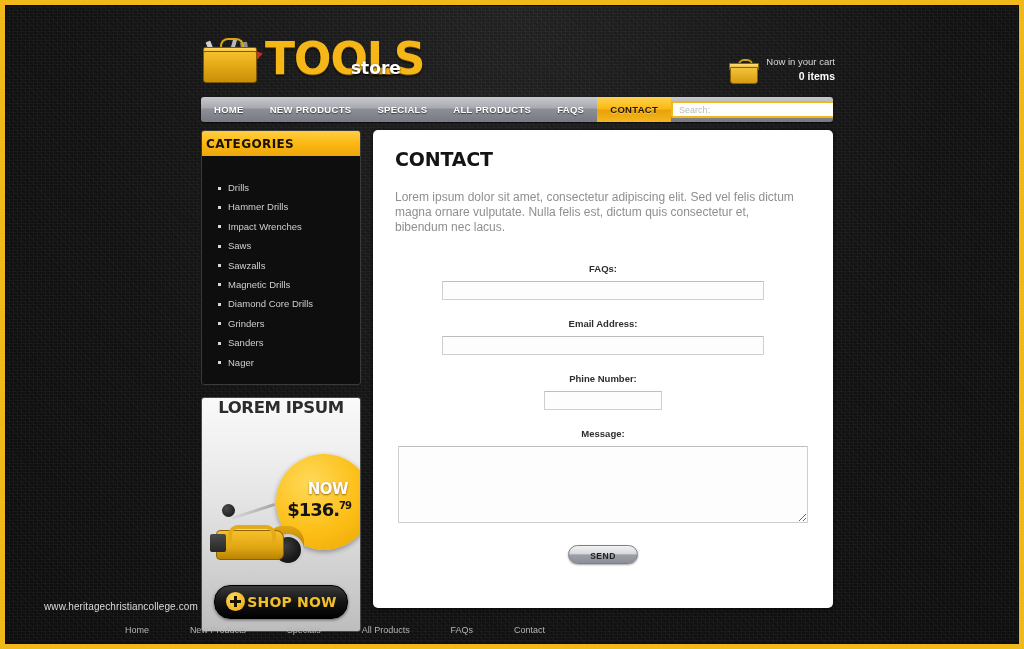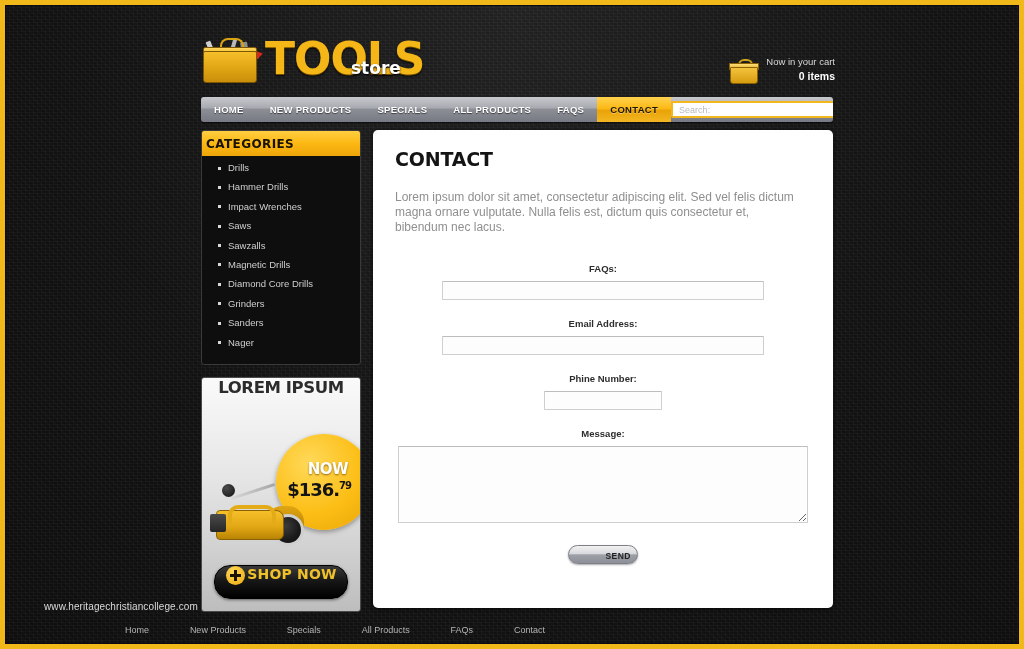--- a/index.html
+++ b/index.html
@@ -270,21 +270,21 @@
     padding-left: 4px;
     font-family: "DejaVu Sans", sans-serif;
     font-size: 12px;
     font-weight: bold;
     color: #181200;
     letter-spacing: .4px;
   }
   .cat-list {
     list-style: none;
     margin: 0;
-    padding: 2px 0 12px 0;
+    padding: 22px 0 12px 0;
   }
   .cat-list li {
     position: relative;
     padding: 0 0 0 26px;
     height: 19.4px;
     line-height: 19.4px;
     font-size: 9.5px;
     color: #cfcfcf;
     cursor: pointer;
   }
@@ -418,21 +418,21 @@
   .promo-btn {
     position: absolute;
     left: 12px;
     bottom: 12px;
     width: 132px;
     height: 32px;
     border-radius: 16px;
     background: linear-gradient(180deg,#3a3a3a 0%, #161616 48%, #000000 100%);
     border: 1px solid #000;
     display: flex;
-    align-items: flex-start;
+    align-items: center;
     box-shadow: 0 1px 3px rgba(0,0,0,.5);
     cursor: pointer;
   }
   .promo-btn-plus {
     margin-left: 11px;
     width: 19px; height: 19px;
     border-radius: 50%;
     background: radial-gradient(circle at 35% 30%, #ffd759, #eda90b);
     position: relative;
     flex: 0 0 auto;
@@ -524,21 +524,20 @@
     line-height: 19px;
     border-radius: 10px;
     background: linear-gradient(180deg,#f2f2f2 0%, #d7d9dd 45%, #9ea0a8 52%, #8e9099 100%);
     border: 1px solid #7d7f87;
     font-size: 8.5px;
     font-weight: bold;
     color: #1f1f1f;
     letter-spacing: .5px;
     cursor: pointer;
     box-shadow: 0 1px 2px rgba(0,0,0,.35);
-    text-align: right;
   }
 
   
   #footer {
     position: absolute;
     left: 120px;
     top: 620px;
     width: 420px;
     display: flex;
     justify-content: space-between;

